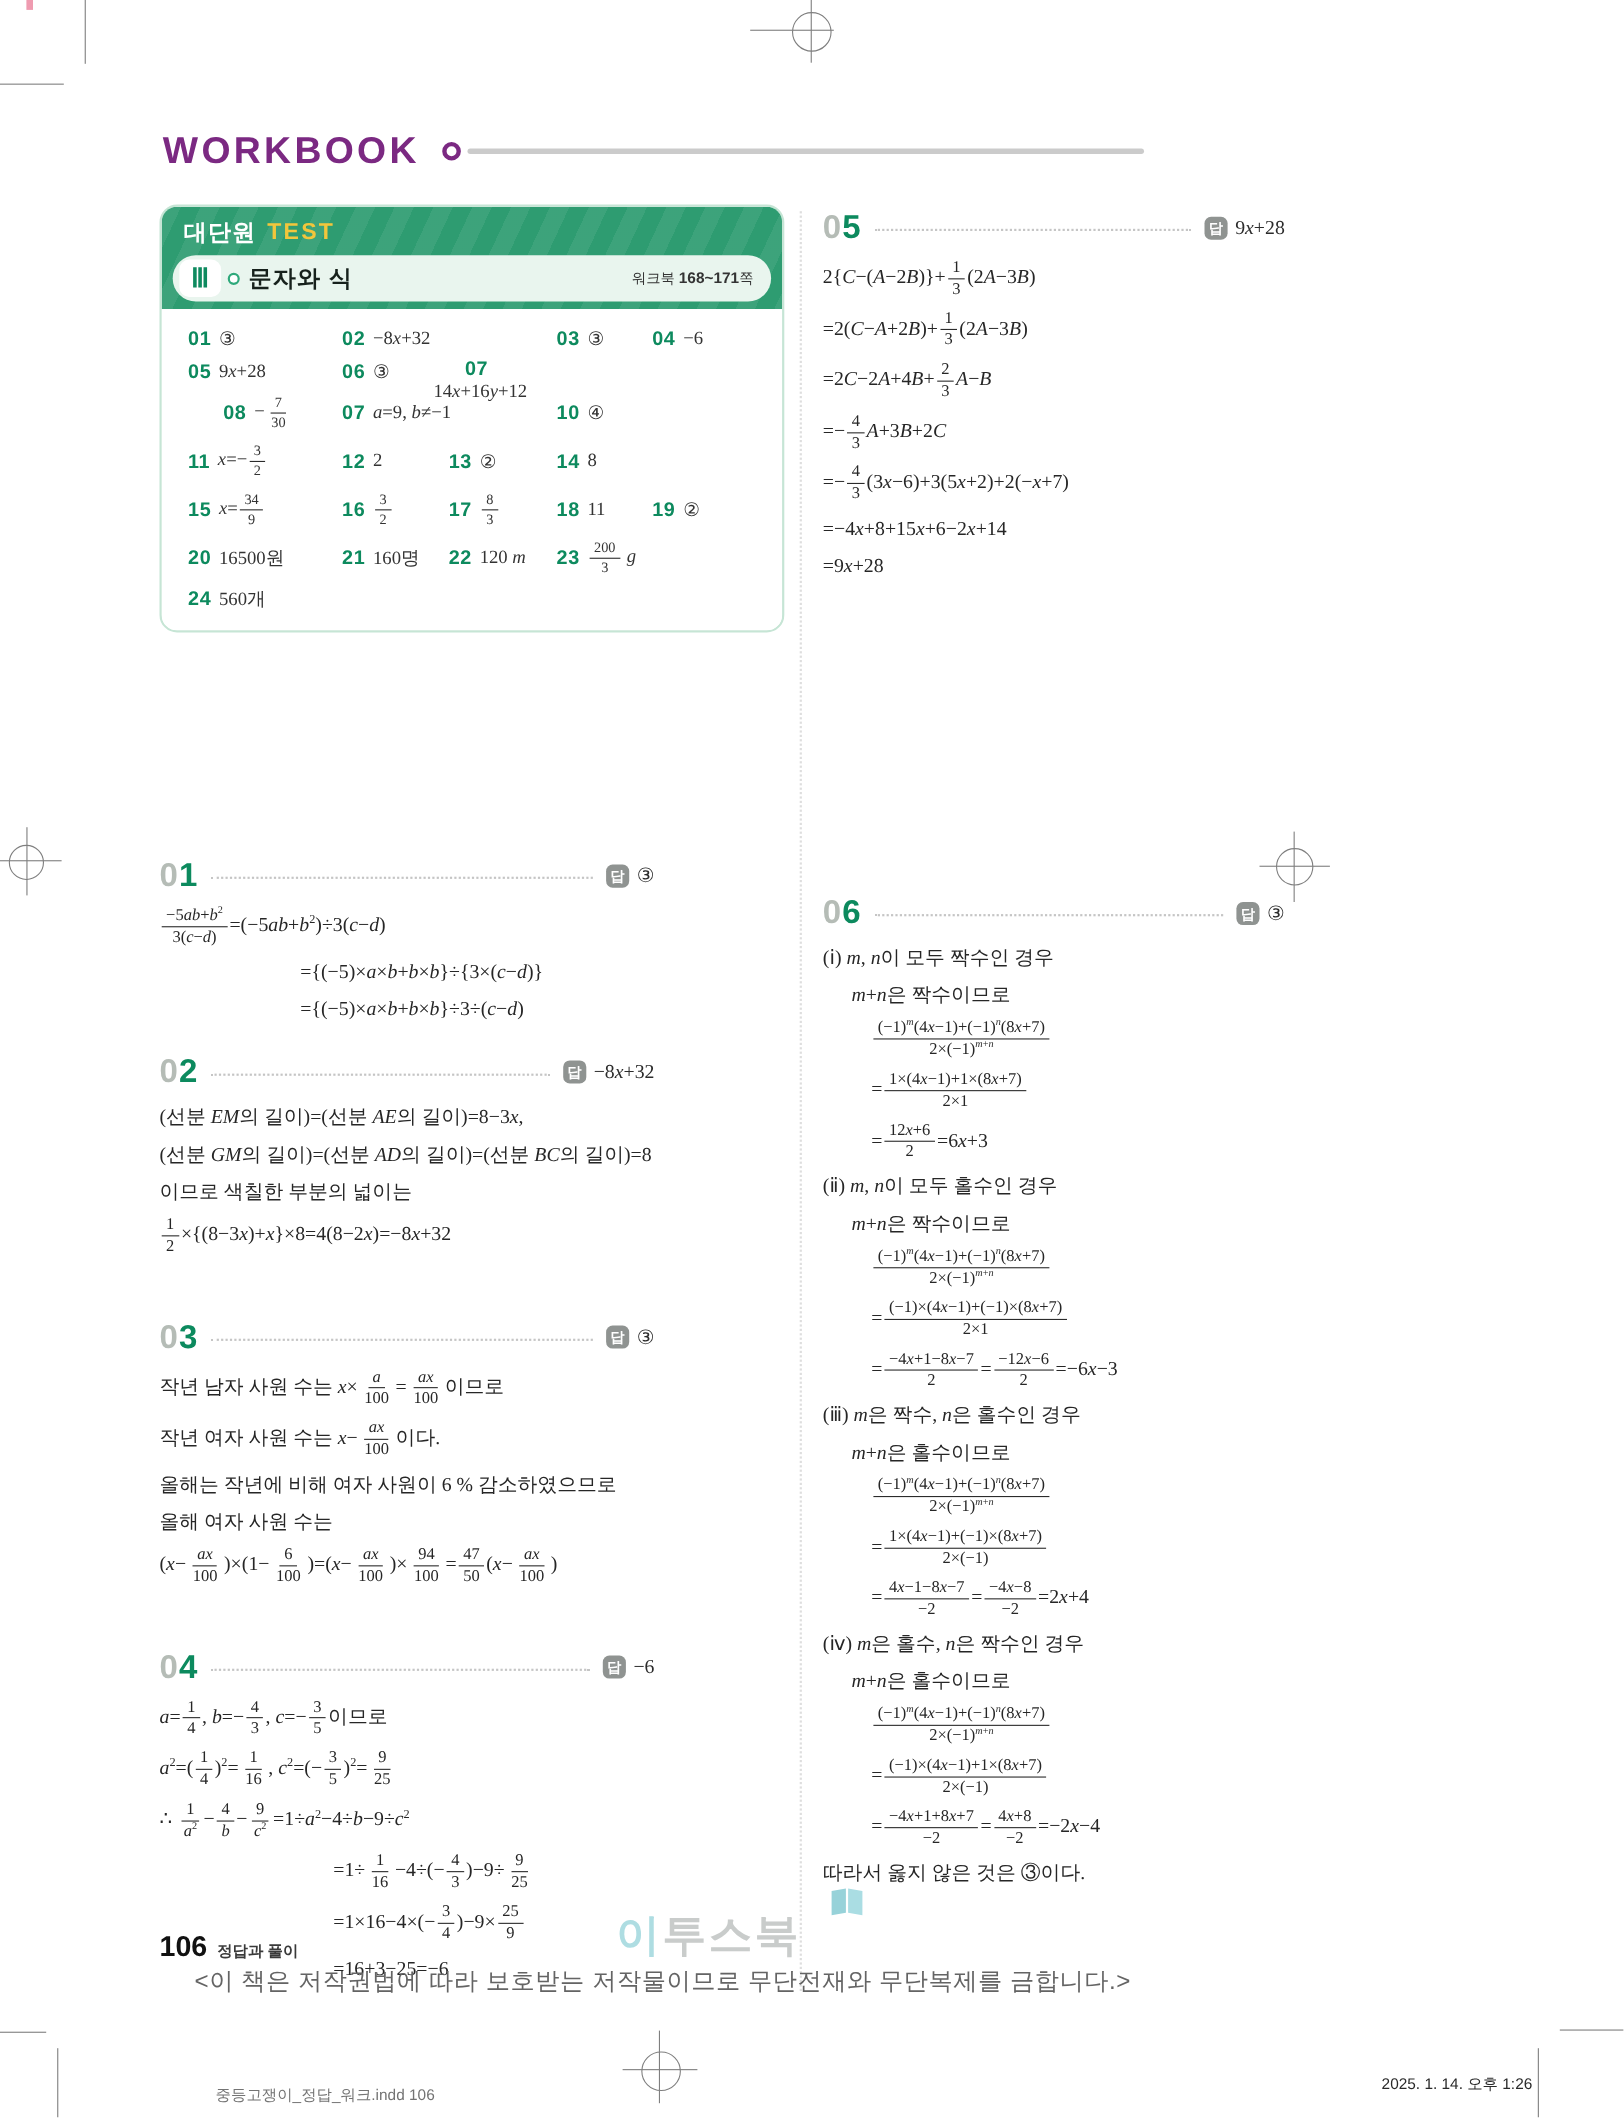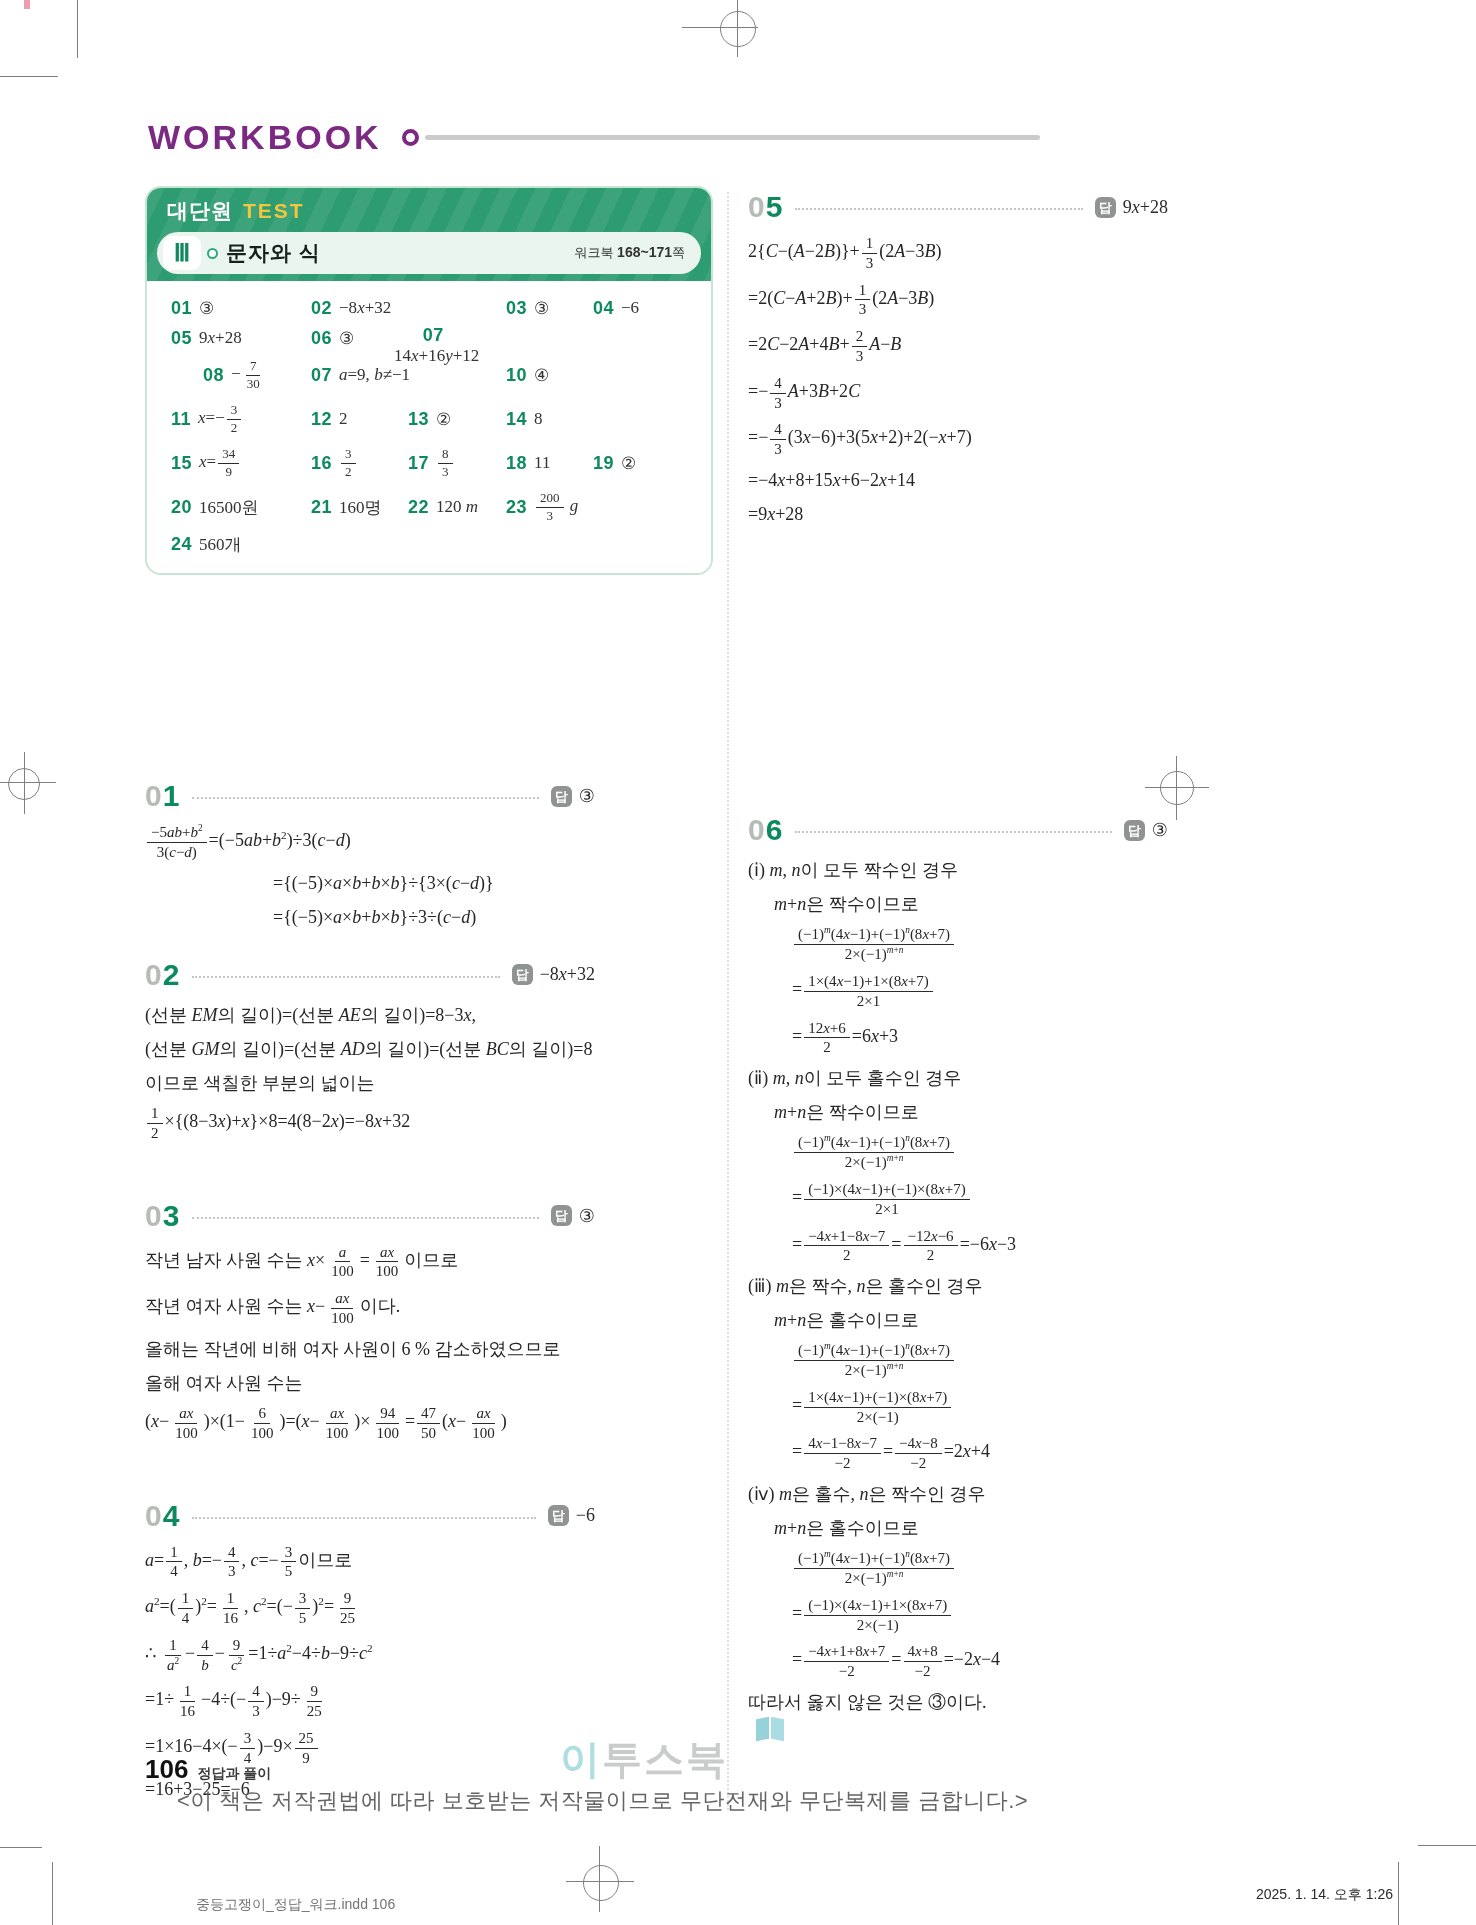--- a/index.html
+++ b/index.html
@@ -66,21 +66,21 @@
   .lead{flex:1;border-top:2px dotted #c5c5c5;height:0;margin-top:4px;}
   .ansr{display:flex;align-items:center;gap:7px;font-family:"Liberation Serif",serif;font-size:18px;color:#2b2b2b;white-space:nowrap;}
   .abadge{width:21px;height:21px;border-radius:6px;background:#8f9391;color:#fff;
           font-family:"Liberation Sans",sans-serif;font-weight:700;font-size:13px;line-height:21px;text-align:center;}
 
   .ln{font-family:"Liberation Serif",serif;font-size:18px;color:#262626;
       margin:8px 0;white-space:nowrap;line-height:1.45;}
   .ind1{margin-left:26px;}
   .ind2{margin-left:44px;}
   .ind3{margin-left:128px;}
-  .ind4{}
+  .ind4{margin-left:158px;}
 
   
   .fr{display:inline-flex;flex-direction:column;align-items:center;vertical-align:middle;
       margin:1px 2px;line-height:1.12;font-size:15px;}
   .fr .fn{border-bottom:1.4px solid #2b2b2b;padding:0 4px 1px;}
   .fr .fd{padding:1px 4px 0;}
   sup{font-size:.62em;vertical-align:super;line-height:0;}
   .ln i, .ans i, .ansr i{font-style:italic;}
 
   

